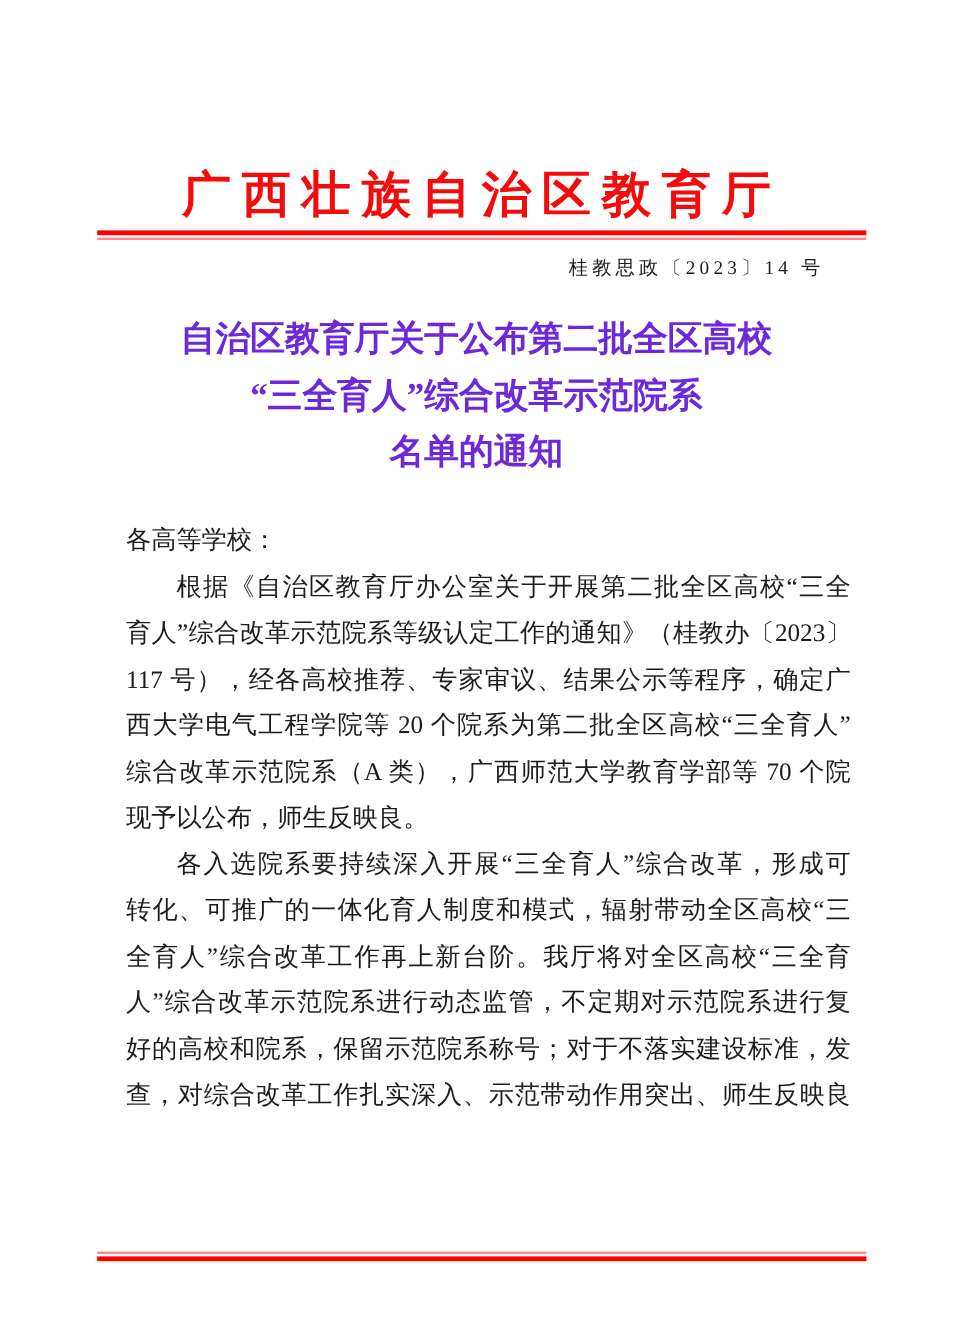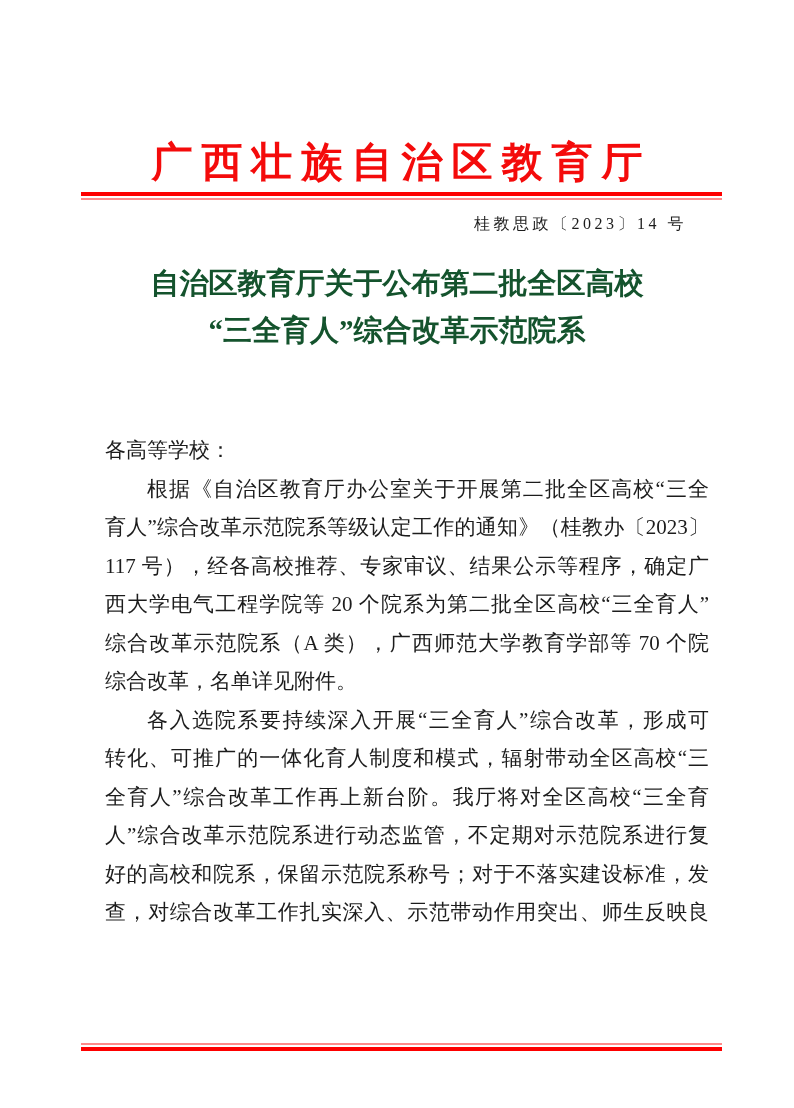--- a/index.html
+++ b/index.html
@@ -70,21 +70,21 @@
   
   .notice-title {
     position: absolute;
     top: 244px;
     left: 0;
     width: 794px;
     text-align: center;
     font-weight: bold;
     font-size: 29px;
     line-height: 47px;
-    color: #14532d;
+    color: #6d28d9;
   }
 
   
   .body-block {
     position: absolute;
     top: 415px;
     left: 105px;
     width: 604px;
     font-size: 21px;
     line-height: 38.5px;
@@ -108,30 +108,31 @@
 
   <div class="agency-name">广西壮族自治区教育厅</div>
 
   <div class="rule rule-top"></div>
 
   <div class="doc-number">桂教思政〔2023〕14 号</div>
 
   <div class="notice-title">
     <div>自治区教育厅关于公布第二批全区高校</div>
     <div>“三全育人”综合改革示范院系</div>
+    <div>名单的通知</div>
   </div>
 
   <div class="body-block">
     <div class="line">各高等学校：</div>
     <div class="line indent justify">根据《自治区教育厅办公室关于开展第二批全区高校“三全</div>
     <div class="line justify">育人”综合改革示范院系等级认定工作的通知》（桂教办〔2023〕</div>
     <div class="line justify">117 号），经各高校推荐、专家审议、结果公示等程序，确定广</div>
     <div class="line justify">西大学电气工程学院等 20 个院系为第二批全区高校“三全育人”</div>
     <div class="line justify">综合改革示范院系（A 类），广西师范大学教育学部等 70 个院</div>
-    <div class="line">综合改革，名单详见附件。</div>
+    <div class="line">现予以公布，师生反映良。</div>
     <div class="line indent justify">各入选院系要持续深入开展“三全育人”综合改革，形成可</div>
     <div class="line justify">转化、可推广的一体化育人制度和模式，辐射带动全区高校“三</div>
     <div class="line justify">全育人”综合改革工作再上新台阶。我厅将对全区高校“三全育</div>
     <div class="line justify">人”综合改革示范院系进行动态监管，不定期对示范院系进行复</div>
     <div class="line justify">好的高校和院系，保留示范院系称号；对于不落实建设标准，发</div>
     <div class="line justify">查，对综合改革工作扎实深入、示范带动作用突出、师生反映良</div>
   </div>
 
   <div class="rule rule-bottom"></div>
 

